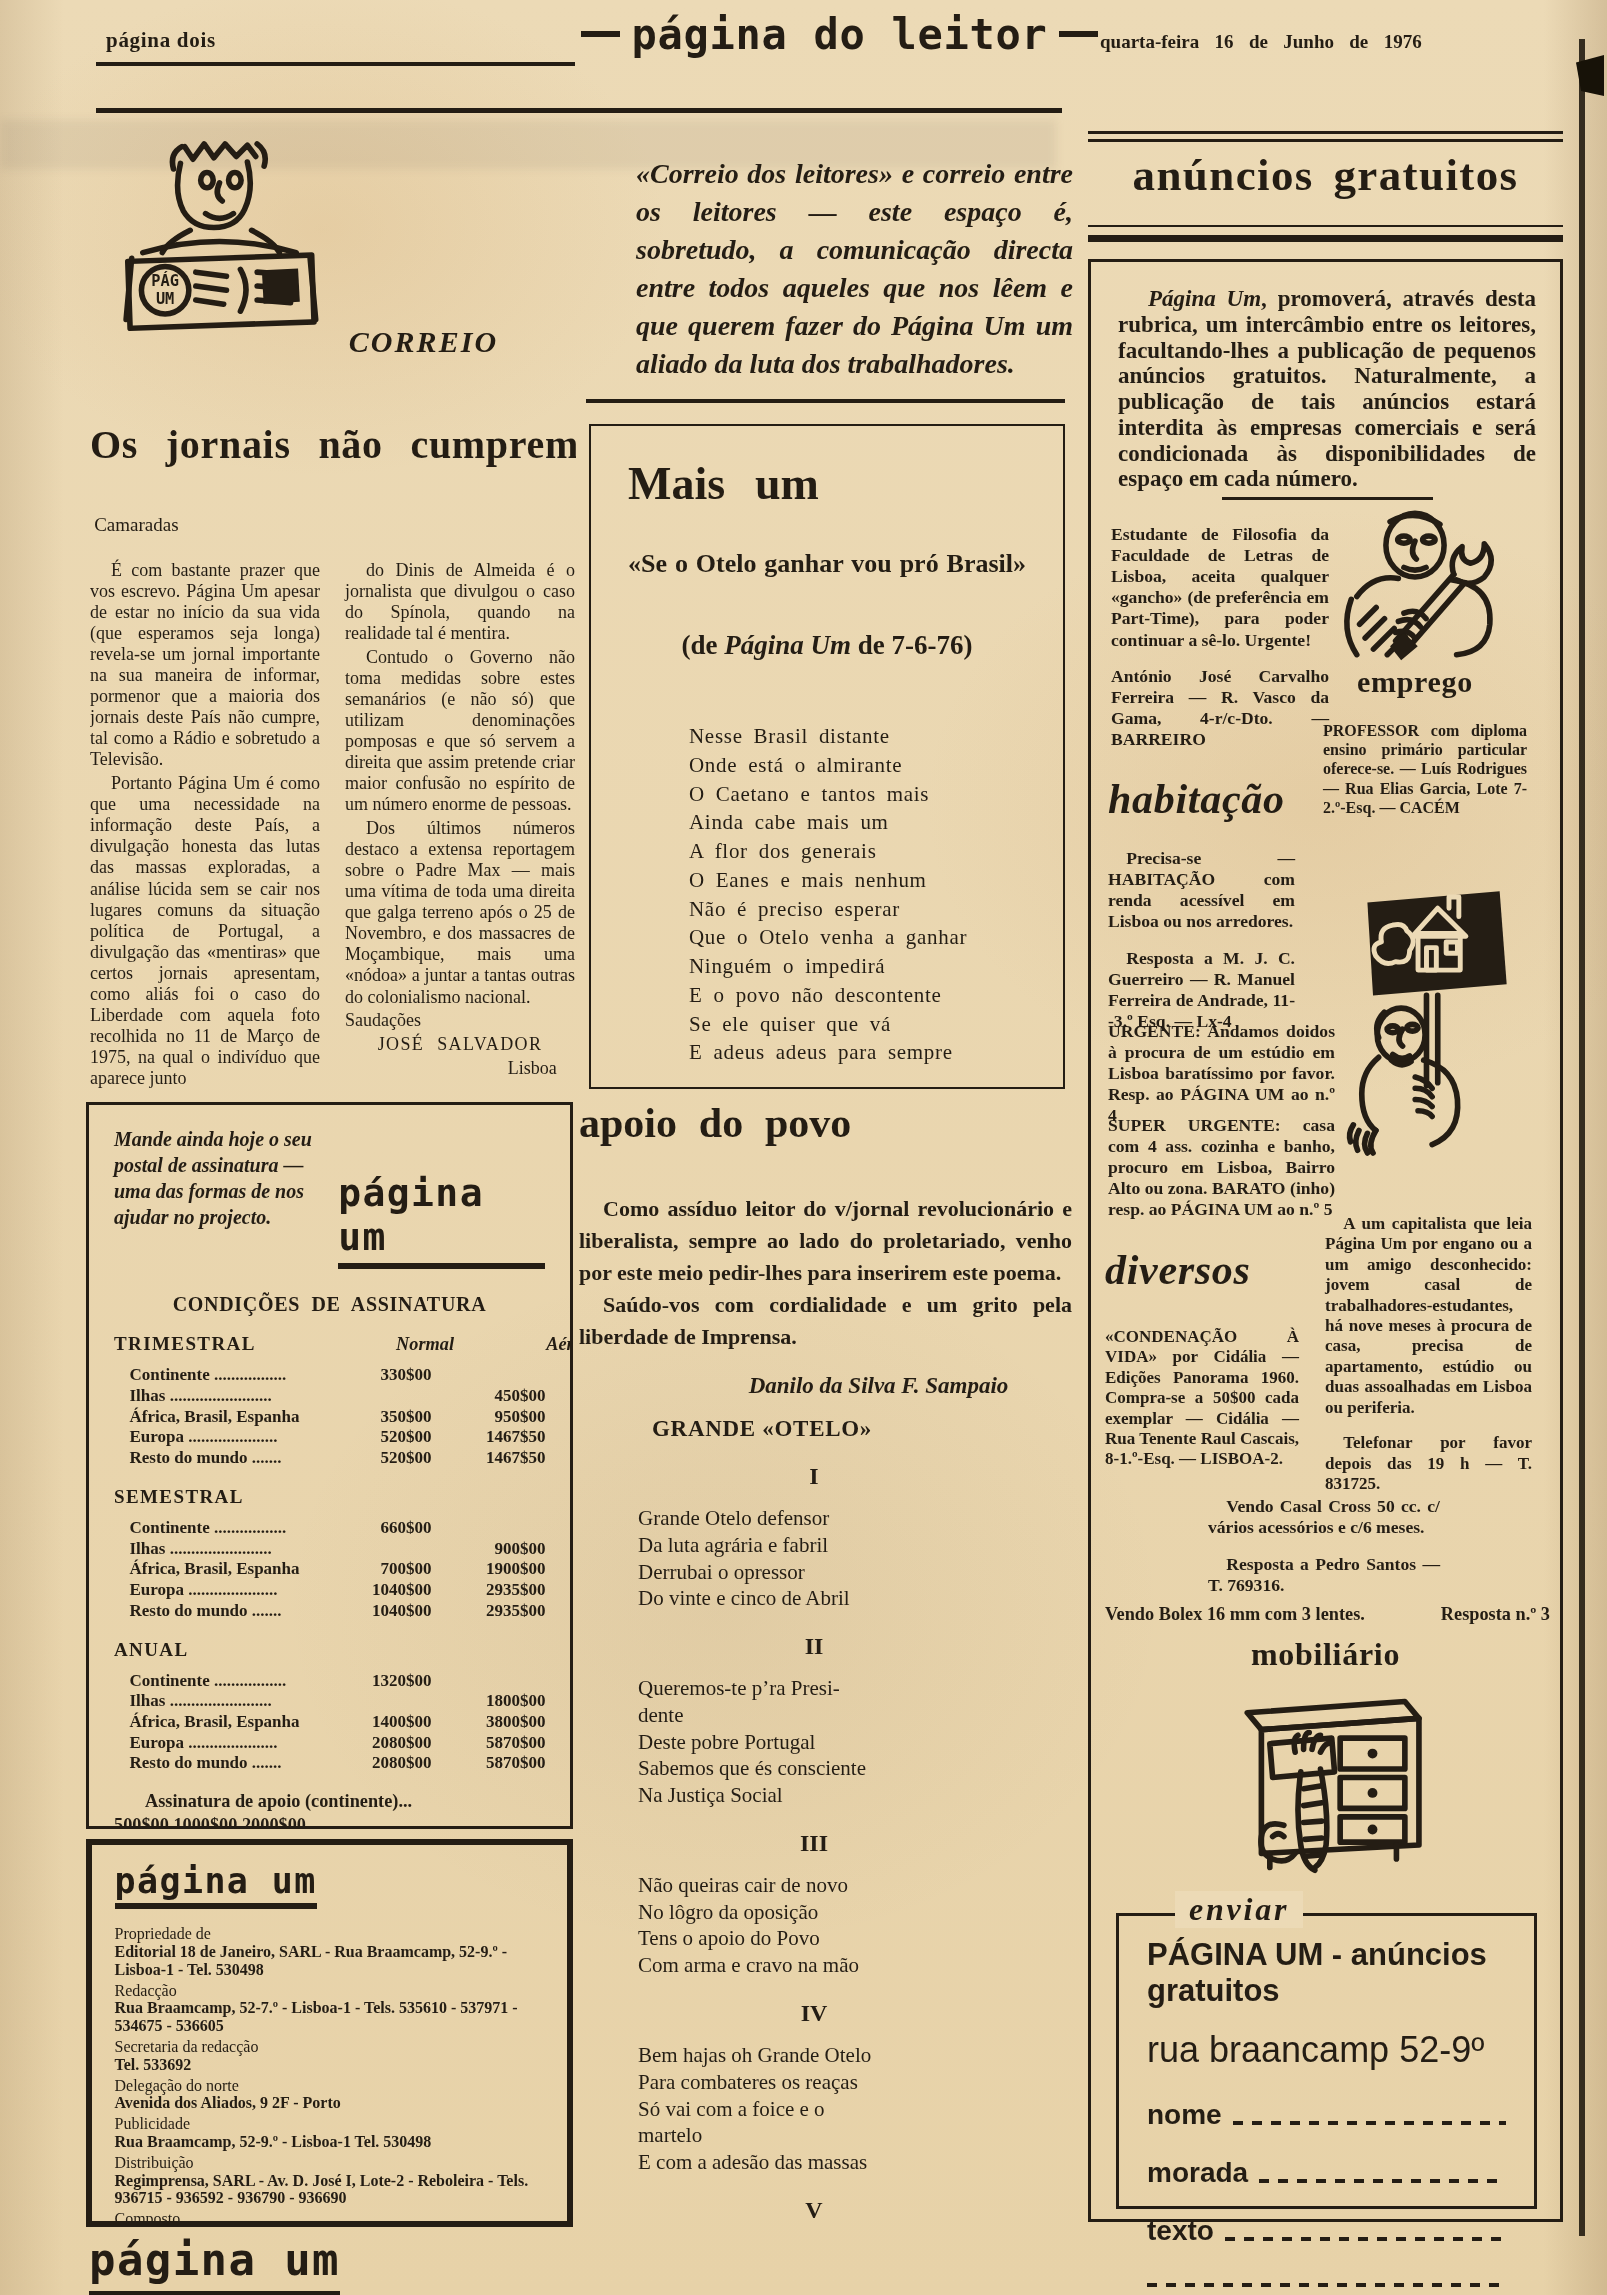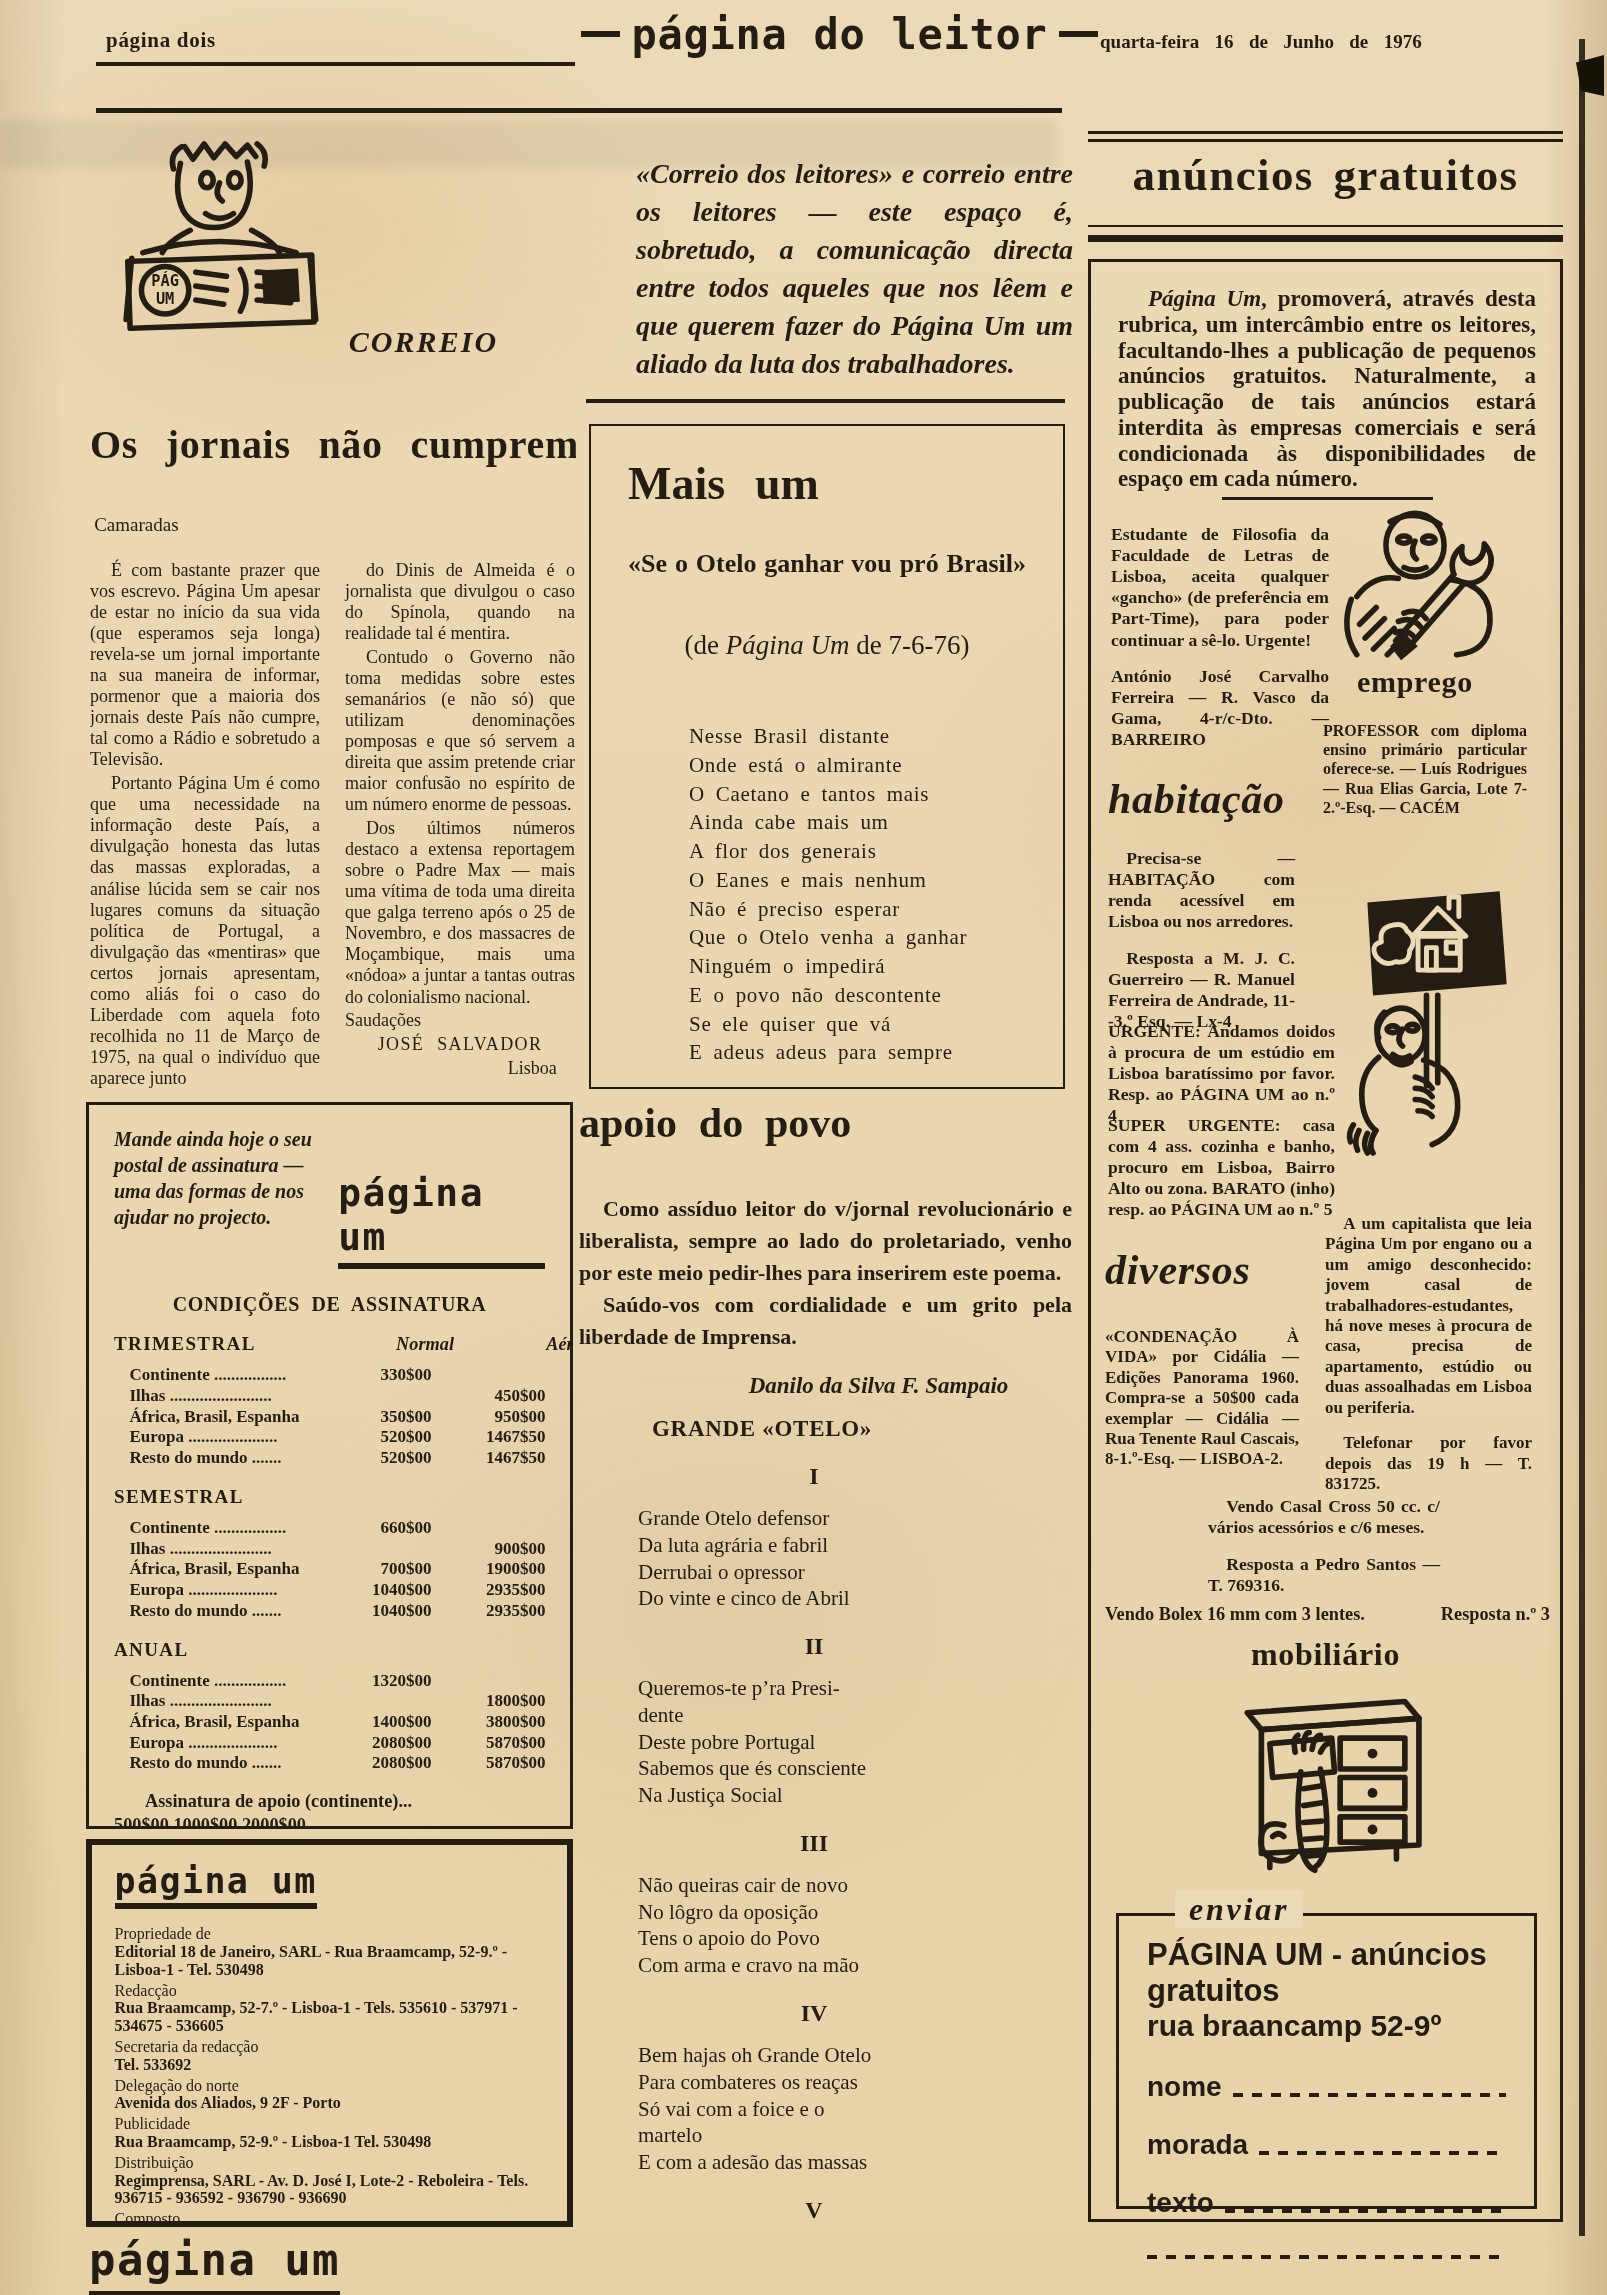--- a/index.html
+++ b/index.html
@@ -38,21 +38,21 @@
   .jcol p + p{margin-top:2.8px;}
   .closing{margin:31px 0 0 45px;text-indent:0 !important;}
   .sigline{margin-top:31px;text-align:center;letter-spacing:1.4px;word-spacing:7px;text-indent:0 !important;}
   .placeline{margin-top:37px;text-align:right;padding-right:18.3px;text-indent:0 !important;}
 
   
   #mais-um{position:absolute;left:589px;top:424px;width:476px;height:665px;border:2.8px solid #241d14;
     box-sizing:border-box;padding:31px 37px;overflow:hidden;}
   .mais-title{font-size:46px;font-weight:bold;word-spacing:18.3px;}
   .mais-quote{margin-top:39px;font-size:26px;font-weight:bold;text-align:justify;text-align-last:justify;}
-  .mais-source{margin-top:51px;text-align:center;font-size:27px;font-weight:normal;}
+  .mais-source{margin-top:51px;text-align:center;font-size:27px;font-weight:bold;}
   .mais-source .brand{font-style:italic;}
   .mais-poem{margin:61px 0 0 61px;font-size:21px;line-height:1.37;letter-spacing:0.7px;word-spacing:5px;}
 
   
   #anuncios-heading{position:absolute;left:1088px;top:149px;width:475px;text-align:center;
     font-size:45px;font-weight:bold;word-spacing:7px;letter-spacing:1.4px;}
   #right-box{position:absolute;left:1088px;top:259px;width:475px;height:1963px;border:3.5px solid #241d14;box-sizing:border-box;}
   .rb{position:absolute;}
   #rb-intro{left:27px;top:24px;width:418px;font-size:23px;line-height:1.12;font-weight:bold;text-align:justify;text-indent:30px;}
   #rb-intro .brand{font-style:italic;}
@@ -78,21 +78,21 @@
   #ad-casal p{text-indent:18.3px;}
   #ad-bolex{left:14px;top:1342px;width:445px;display:flex;justify-content:space-between;font-weight:bold;font-size:18.3px;}
   #lbl-mobiliario{left:0;top:1374px;width:100%;text-align:center;font-size:32px;font-weight:bold;letter-spacing:0.7px;}
   #fig-chest{left:131px;top:1417px;width:211px;height:211px;}
 
   
   #enviar-box{left:25px;top:1651px;width:421px;height:296px;border:3.5px solid #241d14;box-sizing:border-box;padding:21px 28px;}
   #enviar-label{position:absolute;top:-25px;left:56px;background:#ecdab6;padding:0 14px;
     font-style:italic;font-weight:bold;font-size:32px;letter-spacing:2.8px;}
   .env-line1{font-family:"Liberation Sans",sans-serif;font-weight:bold;font-size:31px;letter-spacing:0;}
-  .env-line2{font-family:"Liberation Sans",sans-serif;font-weight:bold;font-size:30px;}
+  .env-line2{font-family:"Liberation Sans",sans-serif;font-weight:normal;font-size:36px;margin-top:20px;}
   .env-row{display:flex;align-items:flex-end;margin-top:30px;}
   .env-row .env-label{font-family:"Liberation Sans",sans-serif;font-weight:bold;font-size:28px;line-height:1;}
   .env-row .env-dash{flex:1;height:3.5px;margin:0 0 4.2px 11.3px;
     background:repeating-linear-gradient(90deg,#241d14 0 10px,transparent 10px 19px);}
   .env-extra{height:3.5px;margin-top:38px;background:repeating-linear-gradient(90deg,#241d14 0 10px,transparent 10px 19px);}
 
   
   #sub-box{position:absolute;left:86px;top:1102px;width:487px;height:727px;border:3.5px solid #241d14;
     box-sizing:border-box;padding:21px 25px;overflow:hidden;}
   .sub-top{display:flex;justify-content:space-between;}

